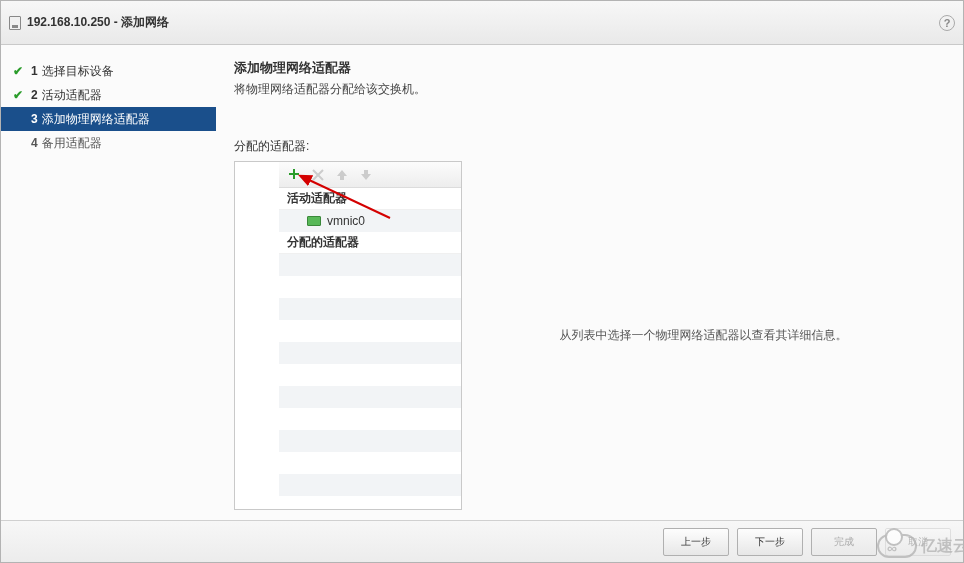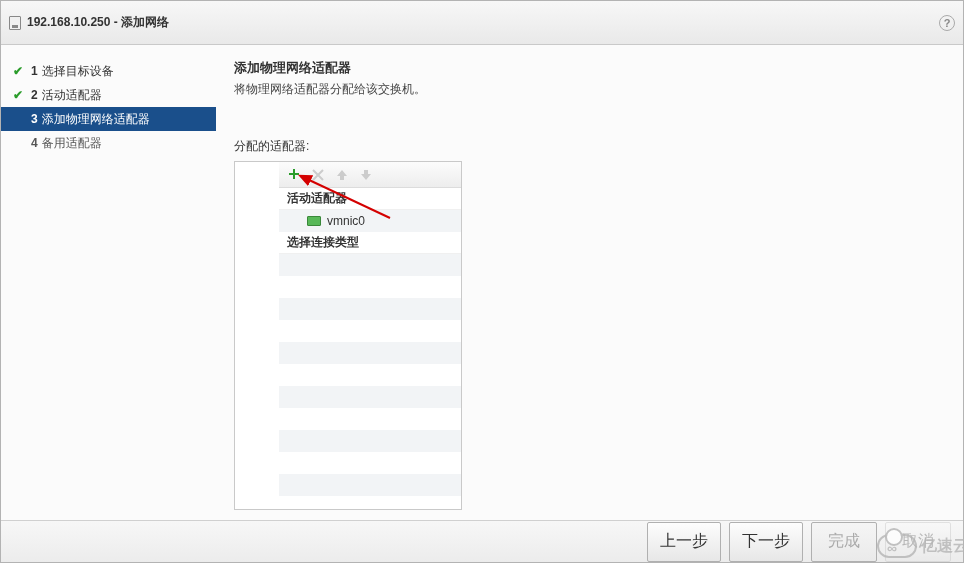--- a/index.html
+++ b/index.html
@@ -160,25 +160,25 @@
   }
   .footer {
     height: 42px;
     border-top: 1px solid #d0d0d0;
     background: linear-gradient(#f7f7f7, #ececec);
     display: flex; align-items: center; justify-content: flex-end;
     padding: 0 12px;
     gap: 8px;
   }
   .btn {
-    min-width: 66px; height: 40px;
+    min-width: 66px; height: 28px;
     border: 1px solid #b0b0b0;
     background: linear-gradient(#fdfdfd, #e7e7e7);
     border-radius: 2px;
-    font-size: 16px;
+    font-size: 10px;
     cursor: pointer;
     color: #333;
     padding: 0 12px;
   }
   .btn.disabled {
     color: #aaa; cursor: default;
     background: linear-gradient(#f5f5f5, #eaeaea);
   }
   .watermark {
     position: absolute;
@@ -283,22 +283,25 @@
               </defs>
               <line x1="85" y1="42" x2="2" y2="3" stroke="#d40000" stroke-width="2" marker-end="url(#ah)"></line>
             </svg>
           </div>
           <div class="adapter-list">
             <div class="group-header">活动适配器</div>
             <div class="adapter-item">
               <span class="nic-icon"></span>
               <span>vmnic0</span>
             </div>
-            <div class="group-header">选择连接类型</div>
+            <div class="group-header">分配的适配器</div>
           </div>
+        </div>
+        <div class="detail-pane">
+          <span>从列表中选择一个物理网络适配器以查看其详细信息。</span>
         </div>
       </div>
     </div>
   </div>
 
   <div class="footer">
     <button class="btn">上一步</button>
     <button class="btn">下一步</button>
     <button class="btn disabled">完成</button>
     <button class="btn" style="opacity:0.3">取消</button>

